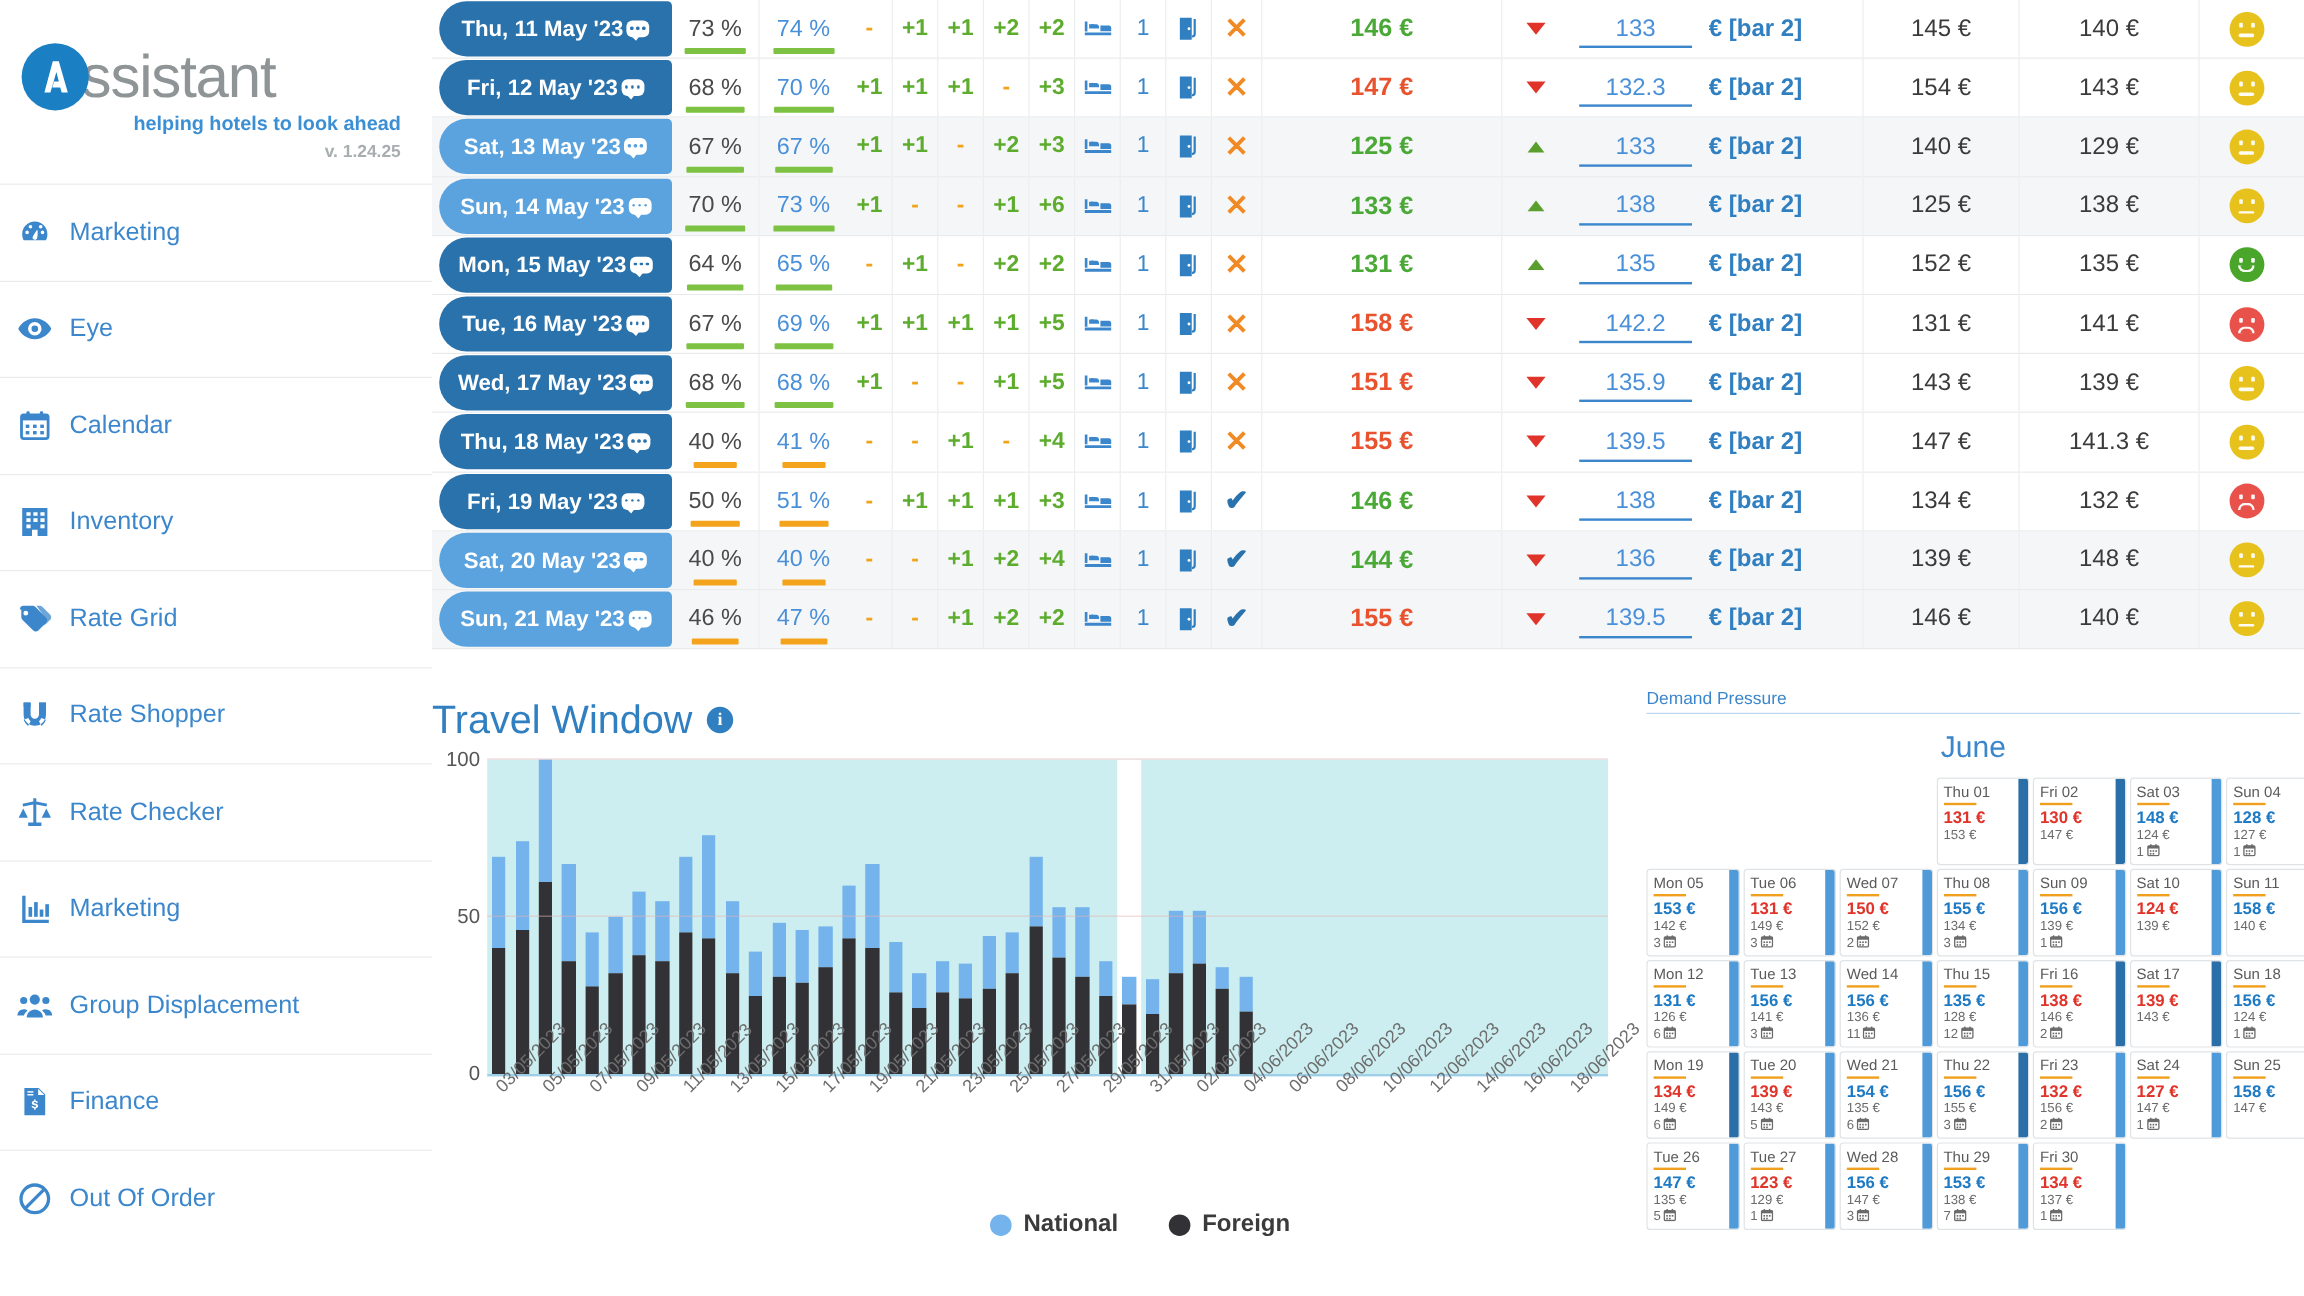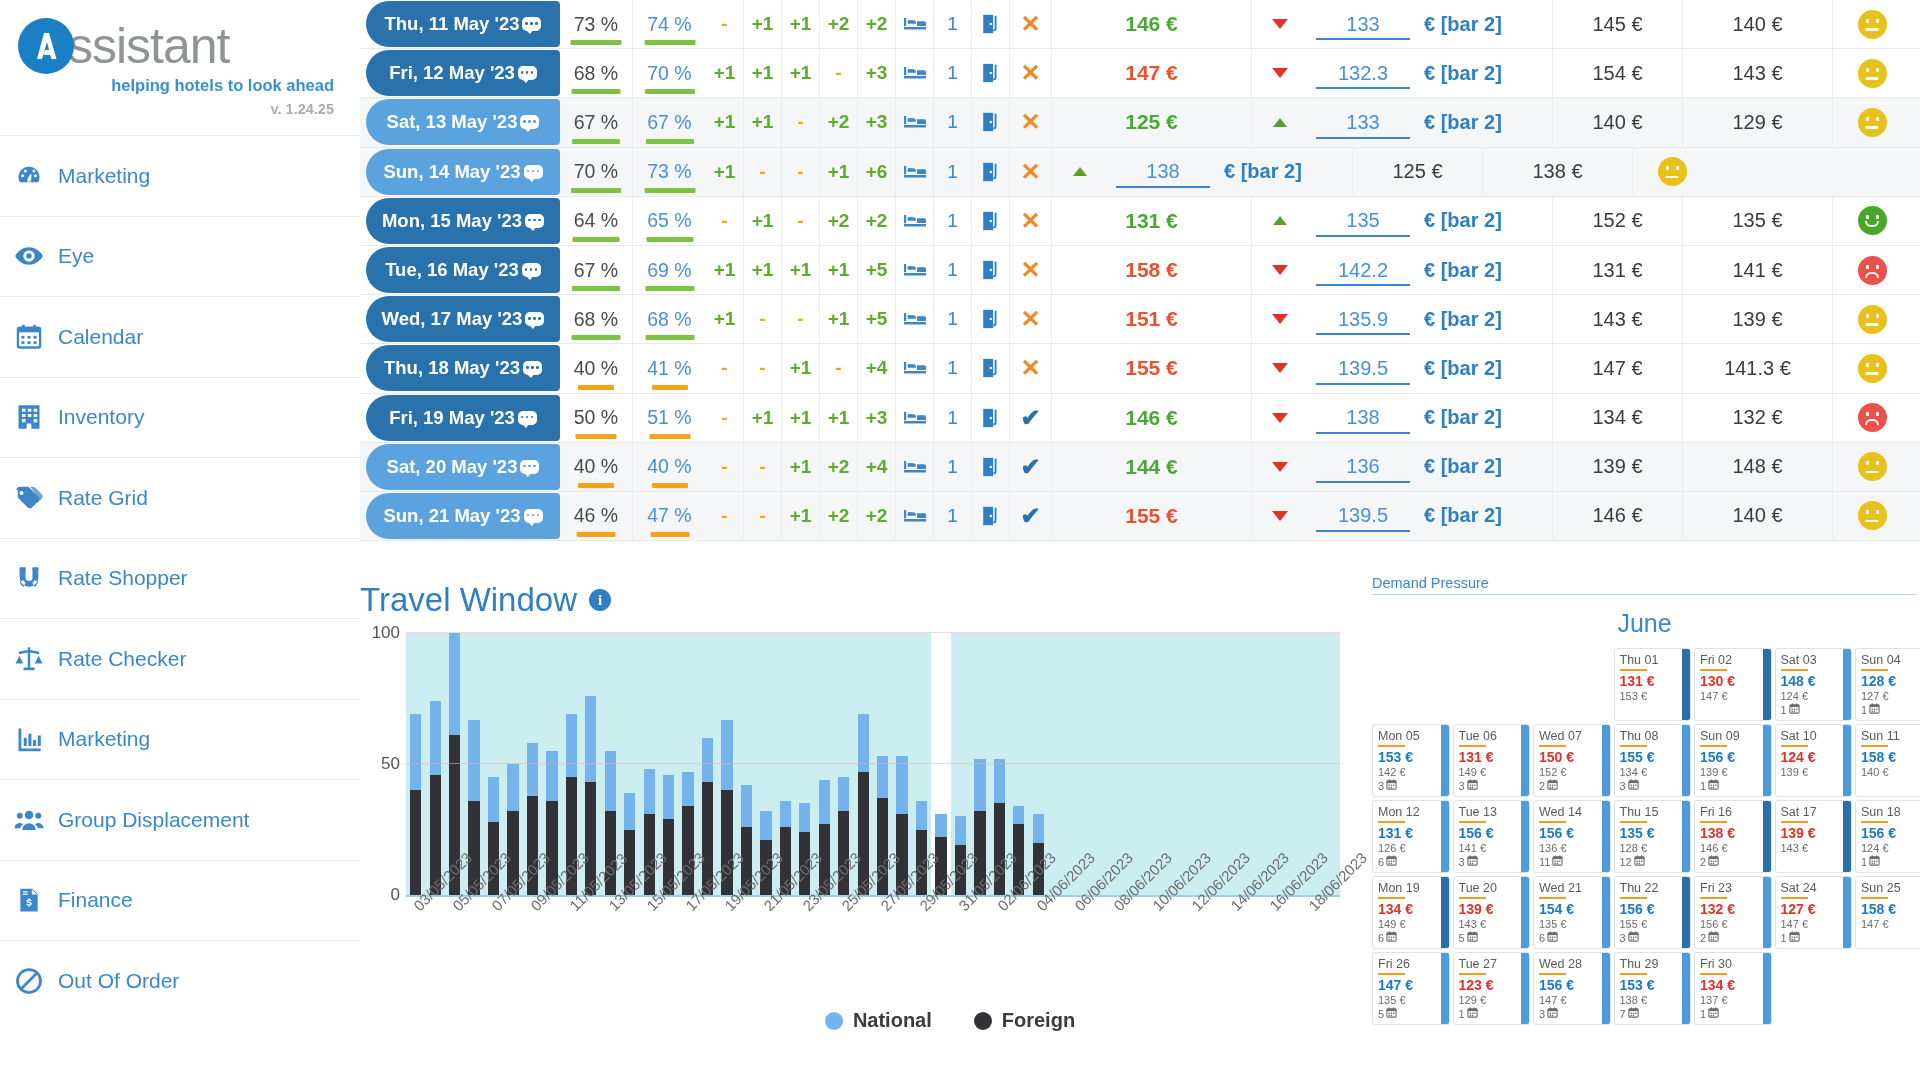--- a/index.html
+++ b/index.html
@@ -10,21 +10,21 @@
     background: #ffffff;
     font-family: "Liberation Sans", sans-serif;
   }
   #app { display: flex; width: 1920px; height: 1080px; }
 
   
   #sidebar {
     width: 360px; min-width: 360px; height: 1080px;
     background: #ffffff; overflow: hidden;
   }
-  .logo-wrap { padding: 18px 22px 6px 18px; }
+  .logo-wrap { padding: 36px 22px 6px 18px; }
   .logo-row { display: flex; align-items: center; }
   .logo-mark {
     width: 56px; height: 56px; border-radius: 50%;
     background: #1b7fc4; position: relative; flex: none;
   }
   .logo-mark svg { position: absolute; left: 0; top: 0; }
   .logo-word {
     font-size: 50px; color: #8f9496; letter-spacing: -1px;
     margin-left: -6px; font-weight: 400; line-height: 56px;
   }
@@ -555,20 +555,21 @@
           </div>
    <div class="cell c-num">1</div>
    <div class="cell c-icon">
             <svg width="22" height="22" viewBox="0 0 24 24">
               <path fill="#2f7fc1" d="M3.5 2h10.8v20H3.5V2z"></path>
               <circle cx="11.8" cy="12" r="1.3" fill="#ffffff"></circle>
               <path fill="none" stroke="#2f7fc1" stroke-width="2" d="M17 3v13.5a2.5 2.5 0 01-2.5 2.5"></path>
             </svg>
           </div>
    <div class="cell c-mark x">✕</div>
+   <div class="cell c-price up">133 €</div>
    <div class="cell c-arrow">
             <span class="arr up"></span>
           </div>
    <div class="cell c-input">
      <span class="iv">138</span>
    </div>
    <div class="cell c-bar">€ [bar 2]</div>
    <div class="cell c-r1">125 €</div>
    <div class="cell c-r2">138 €</div>
    <div class="cell c-face">
@@ -1803,21 +1804,21 @@
               <div class="dp-bar" style="background:#4f9bd9"></div>
             </div>
             <div class="dp-cell">
               <div class="dp-day">Sun 25</div>
               <div class="dp-ul"></div>
               <div class="dp-p1 blue">158 €</div>
               <div class="dp-p2">147 €</div>
               <div class="dp-bar" style="background:#2a6fa8"></div>
             </div>
             <div class="dp-cell">
-              <div class="dp-day">Fri 26</div>
+              <div class="dp-day">Tue 26</div>
               <div class="dp-ul"></div>
               <div class="dp-p1 blue">147 €</div>
               <div class="dp-p2">135 €</div>
               <div class="dp-cnt">
                 <span>5</span>
                 <span><svg width="11" height="11" viewBox="0 0 24 24">
                     <rect x="2" y="4" width="20" height="18" rx="2" fill="none" stroke="#6b6b6b" stroke-width="2.4"></rect>
                     <rect x="2" y="4" width="20" height="5" fill="#6b6b6b"></rect>
                     <rect x="6" y="1" width="2.6" height="5" fill="#6b6b6b"></rect>
                     <rect x="15.4" y="1" width="2.6" height="5" fill="#6b6b6b"></rect>

